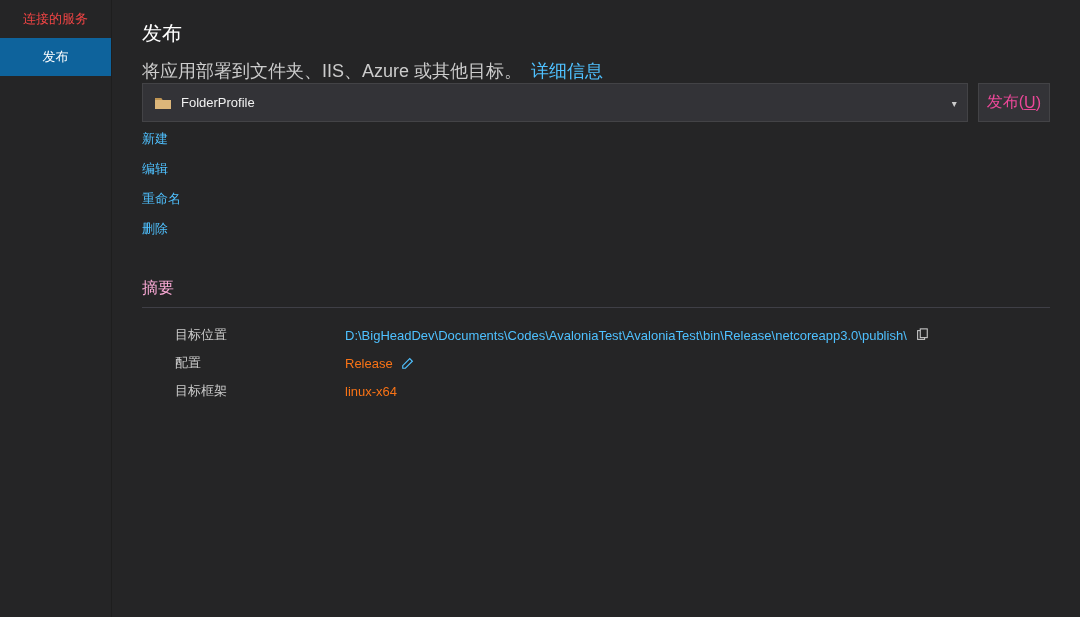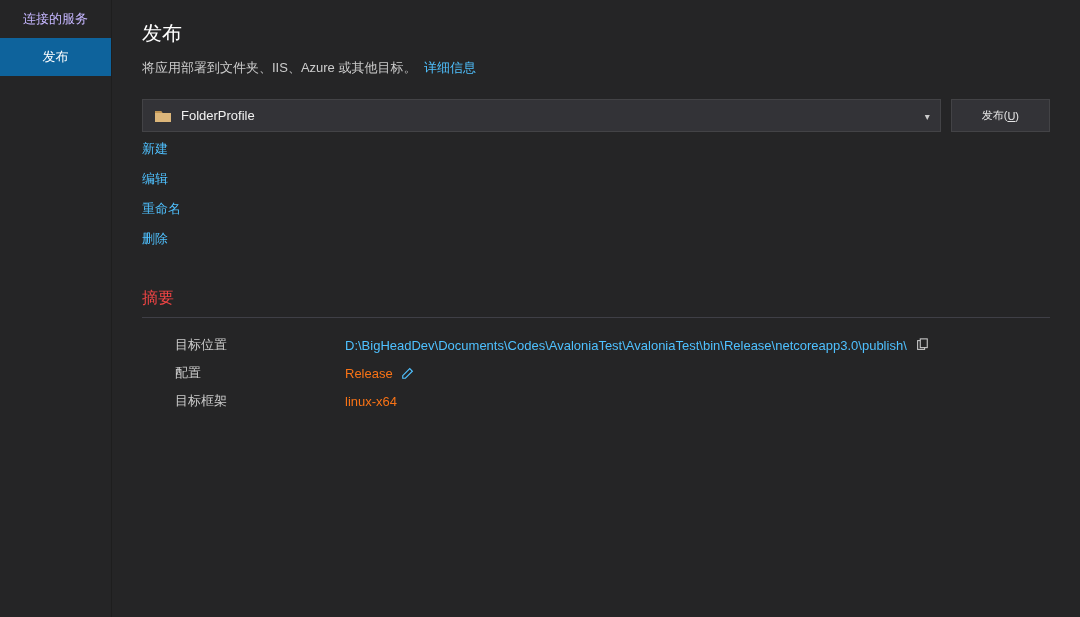--- a/index.html
+++ b/index.html
@@ -19,43 +19,42 @@
     .sidebar {
       width: 112px;
       background: #252526;
       border-right: 1px solid #1e1e1e;
       flex-shrink: 0;
     }
     .sidebar-item {
       padding: 10px 8px;
       text-align: center;
       font-size: 13px;
-      color: #c4b5fd;
+      color: #ef4444;
       cursor: pointer;
     }
     .sidebar-item.active {
       background: #0e639c;
       color: #ffffff;
     }
     .main {
       flex: 1;
       background: #252526;
       padding: 20px 30px;
       overflow: hidden;
     }
     .page-title {
       font-size: 20px;
       color: #ffffff;
       font-weight: 400;
       margin-bottom: 12px;
     }
     .page-subtitle {
-      font-size: 13px;
+      font-size: 18px;
       color: #cccccc;
-      margin-bottom: 22px;
     }
     .page-subtitle .link {
       color: #4fc1ff;
       cursor: pointer;
       margin-left: 4px;
     }
     .profile-row {
       display: flex;
       gap: 10px;
       align-items: stretch;
@@ -87,44 +86,44 @@
       position: absolute;
       right: 10px;
       top: 50%;
       transform: translateY(-50%);
       color: #cccccc;
       font-size: 10px;
     }
     .publish-button {
       background: #333337;
       border: 1px solid #434346;
-      color: #e5e5e5;
-      padding: 8px 30px;
-      font-size: 11px;
+      color: #ec4899;
+      padding: 8px 8px;
+      font-size: 16px;
       cursor: pointer;
       display: flex;
       align-items: center;
     }
     .publish-button .underline {
       text-decoration: underline;
     }
     .action-links {
       display: flex;
       gap: 12px;
       font-size: 13px;
       margin-bottom: 40px;
       flex-direction: column;
     }
     .action-links .link {
       color: #4fc1ff;
       cursor: pointer;
     }
     .section-title {
       font-size: 16px;
-      color: #ef4444;
+      color: #f9a8d4;
       font-weight: 400;
       margin-bottom: 8px;
     }
     .section-divider {
       border: none;
       border-top: 1px solid #3f3f46;
       margin-bottom: 18px;
     }
     .summary-table {
       font-size: 13px;

